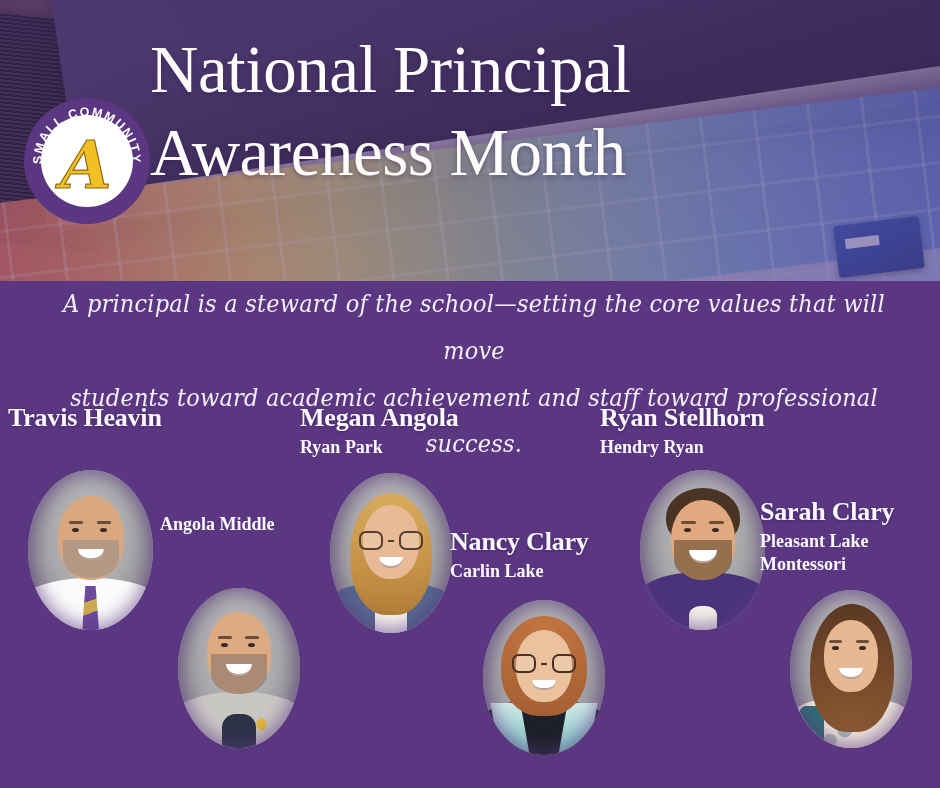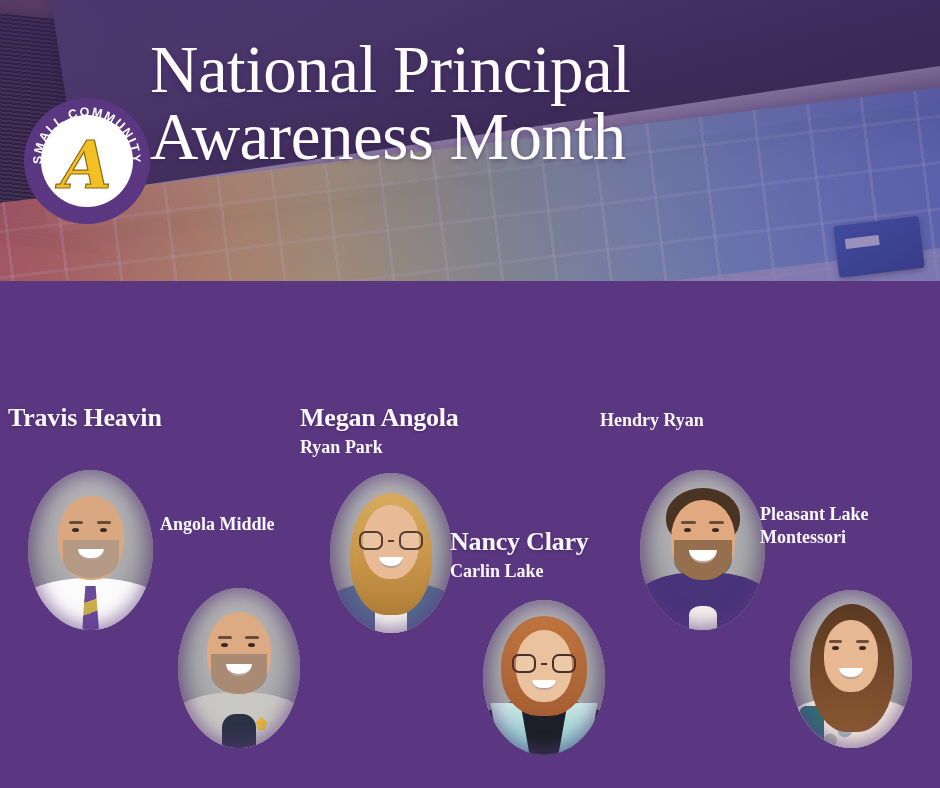--- a/index.html
+++ b/index.html
@@ -151,21 +151,21 @@
     color: #fdfcfb;
     line-height: 1.0;
     text-shadow: 0 2px 5px rgba(40,20,70,.35);
   }
   .title-line {
     font-size: 67px;
     font-weight: 400;
     letter-spacing: -0.5px;
     white-space: nowrap;
   }
-  .title-line.l2 { }
+  .title-line.l2 { margin-top: 16px; }
 
   
   .quote-band {
     position: absolute;
     left: 0; top: 281px;
     width: 940px;
     height: 110px;
     background: #5A3780;
   }
   .quote-text {
@@ -287,20 +287,26 @@
       </text>
       <text x="64" y="92" text-anchor="middle" font-family="'DejaVu Serif', serif" font-style="italic" font-weight="bold" font-size="66" fill="#F2C024" stroke="#8a6a12" stroke-width="1.2">A</text>
     </svg>
   </div>
 
   <div class="title-block">
     <div class="title-line l1">National Principal</div>
     <div class="title-line l2">Awareness Month</div>
   </div>
 
+  <div class="quote-band">
+    <div class="quote-text">
+      <div>A principal is a steward of the school—setting the core values that will move</div>
+      <div>students toward academic achievement and staff toward professional success.</div>
+    </div>
+  </div>
 
   <div class="principal">
     <div class="p-label" style="left:8px; top:404px; width:180px;">
       <div class="p-name">Travis Heavin</div>
     </div>
     <div class="p-photo" style="left:28px; top:470px; width:125px; height:160px;">
       <div class="bg"></div>
       <div class="body" style="bottom:0; width:140px; height:52px; background:#fbfbfb;"></div>
       <div class="tie" style="bottom:0; width:17px; height:44px; background:linear-gradient(160deg,#6b4a9c 0%, #6b4a9c 35%, #cbab4e 35%, #cbab4e 60%, #6b4a9c 60%); clip-path: polygon(20% 0,80% 0,100% 100%,0 100%);"></div>
       <div class="head" style="top:26px; width:66px; height:84px; background:#d9a880;"></div>
@@ -372,40 +378,42 @@
         <span class="bridge" style="background:#4a2f28;"></span>
         <span style="border-color:#4a2f28;"></span>
       </div>
       <div class="smile" style="top:80px; width:24px; height:8px;"></div>
       <div class="feather"></div>
     </div>
   </div>
 
   <div class="principal">
     <div class="p-label" style="left:600px; top:404px; width:200px;">
+      <div class="p-name">Ryan Stellhorn</div>
       <div class="p-school">Hendry Ryan</div>
     </div>
     <div class="p-photo" style="left:640px; top:470px; width:125px; height:160px;">
       <div class="bg"></div>
       <div class="body" style="bottom:0; width:136px; height:58px; background:#49337a;"></div>
       <div class="body" style="bottom:0; width:28px; height:24px; background:#f2efe9; border-radius:40% 40% 0 0;"></div>
       <div class="hair" style="left:26px; top:18px; width:74px; height:58px; background:#4a3524;"></div>
       <div class="head" style="top:30px; width:64px; height:80px; background:#e1a97f;"></div>
       <div class="beard" style="top:70px; width:58px; height:40px; background:rgba(90,64,40,.55);"></div>
       <div class="eye" style="left:44px; top:58px;"></div>
       <div class="eye" style="left:72px; top:58px;"></div>
       <div class="brow" style="left:41px; top:51px; width:15px;"></div>
       <div class="brow" style="left:69px; top:51px; width:15px;"></div>
       <div class="smile" style="top:80px; width:28px; height:11px;"></div>
       <div class="feather"></div>
     </div>
   </div>
 
   <div class="principal">
     <div class="p-label" style="left:760px; top:498px; width:180px;">
+      <div class="p-name">Sarah Clary</div>
       <div class="p-school">Pleasant Lake Montessori</div>
     </div>
     <div class="p-photo" style="left:790px; top:590px; width:122px; height:158px;">
       <div class="bg"></div>
       <div class="body" style="bottom:0; width:126px; height:52px; background:#efe6dc;"></div>
       <div style="position:absolute; inset:auto 0 0 0; height:52px;
                   background:radial-gradient(circle at 20% 40%, rgba(120,150,110,.55) 0 6px, transparent 7px),
                              radial-gradient(circle at 45% 65%, rgba(90,130,140,.5) 0 7px, transparent 8px),
                              radial-gradient(circle at 70% 35%, rgba(130,150,115,.5) 0 6px, transparent 7px),
                              radial-gradient(circle at 33% 85%, rgba(110,140,125,.45) 0 6px, transparent 7px);"></div>

